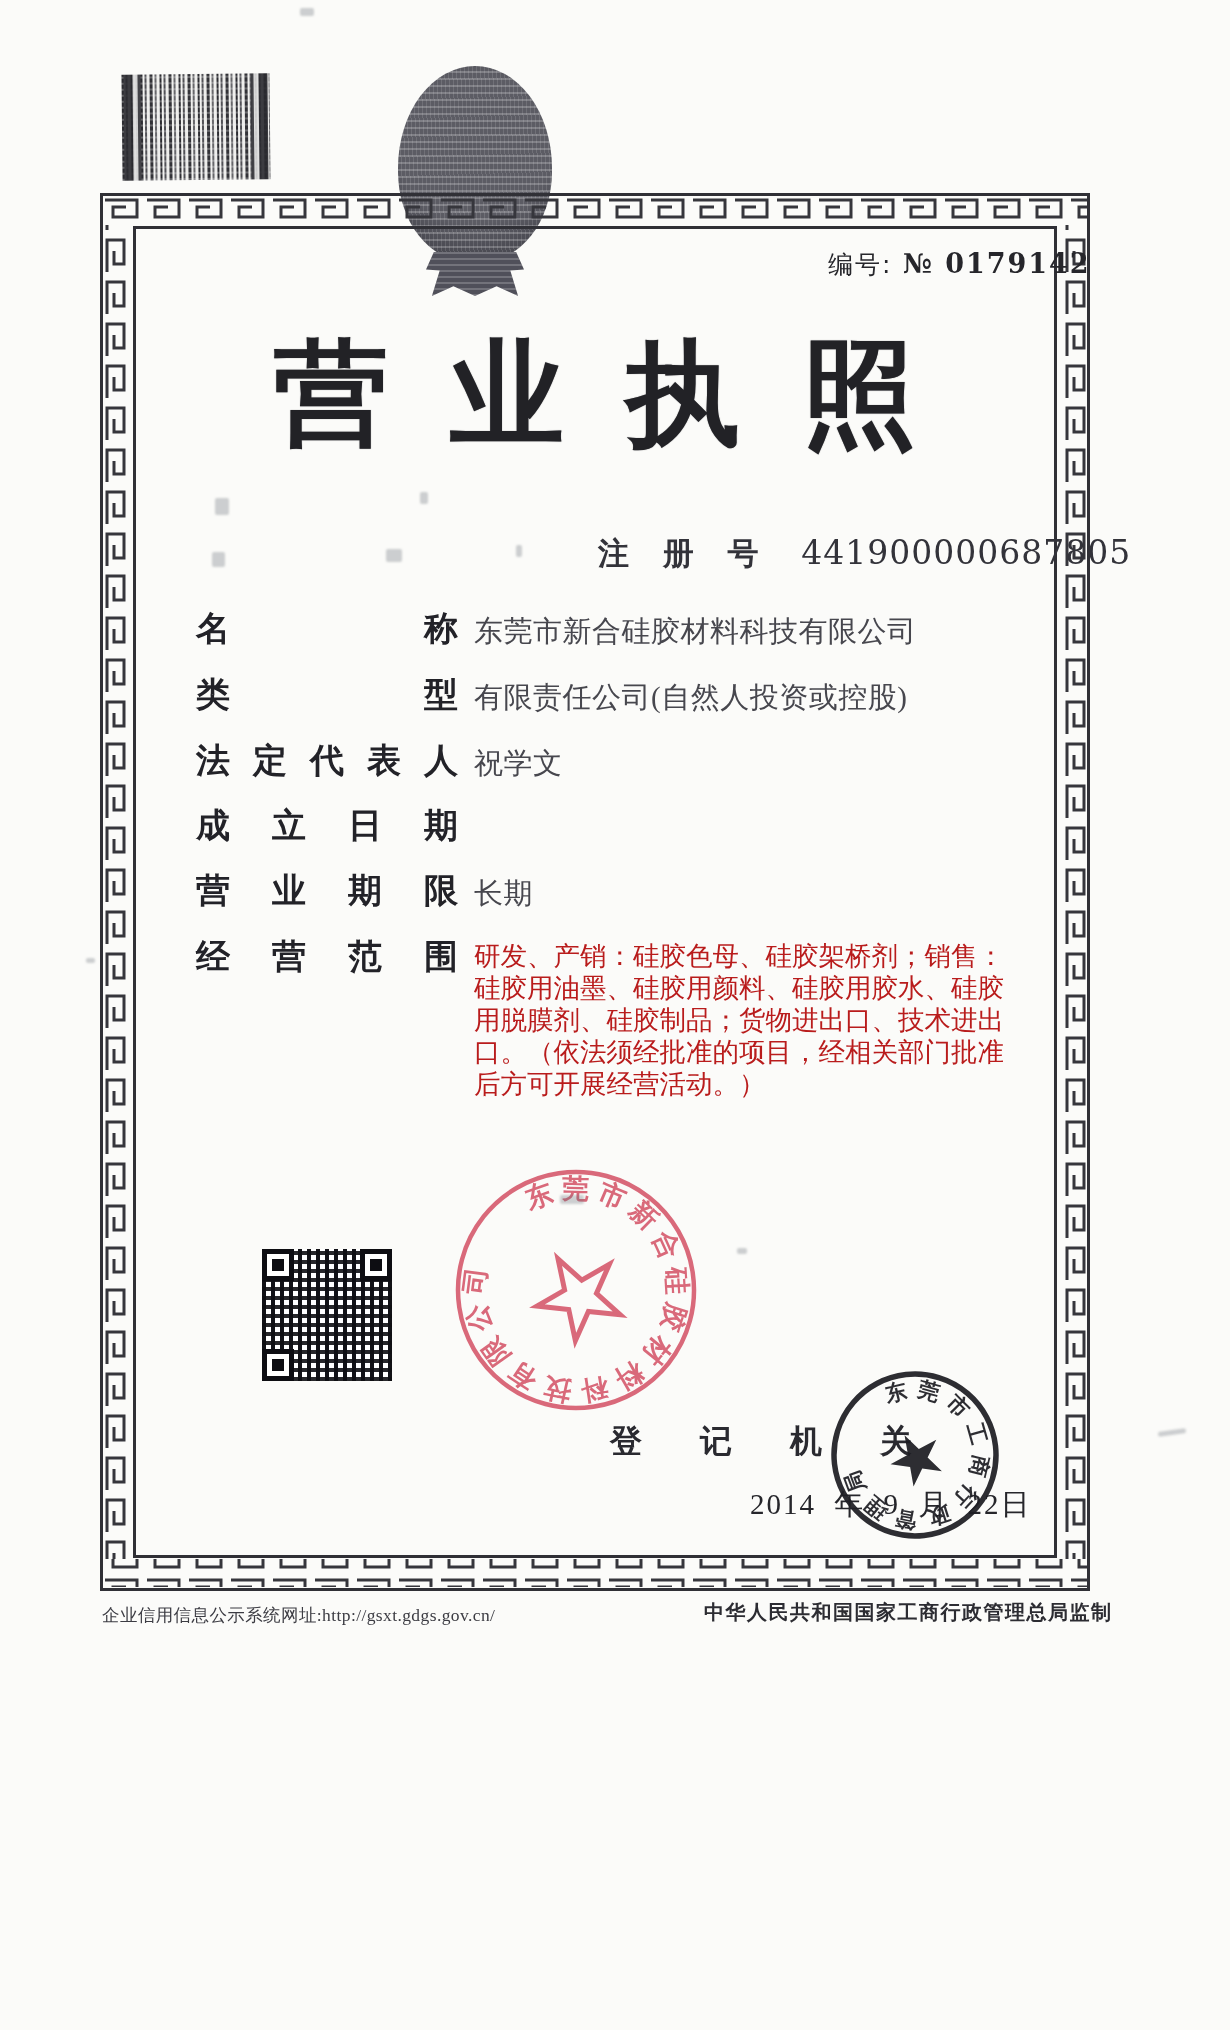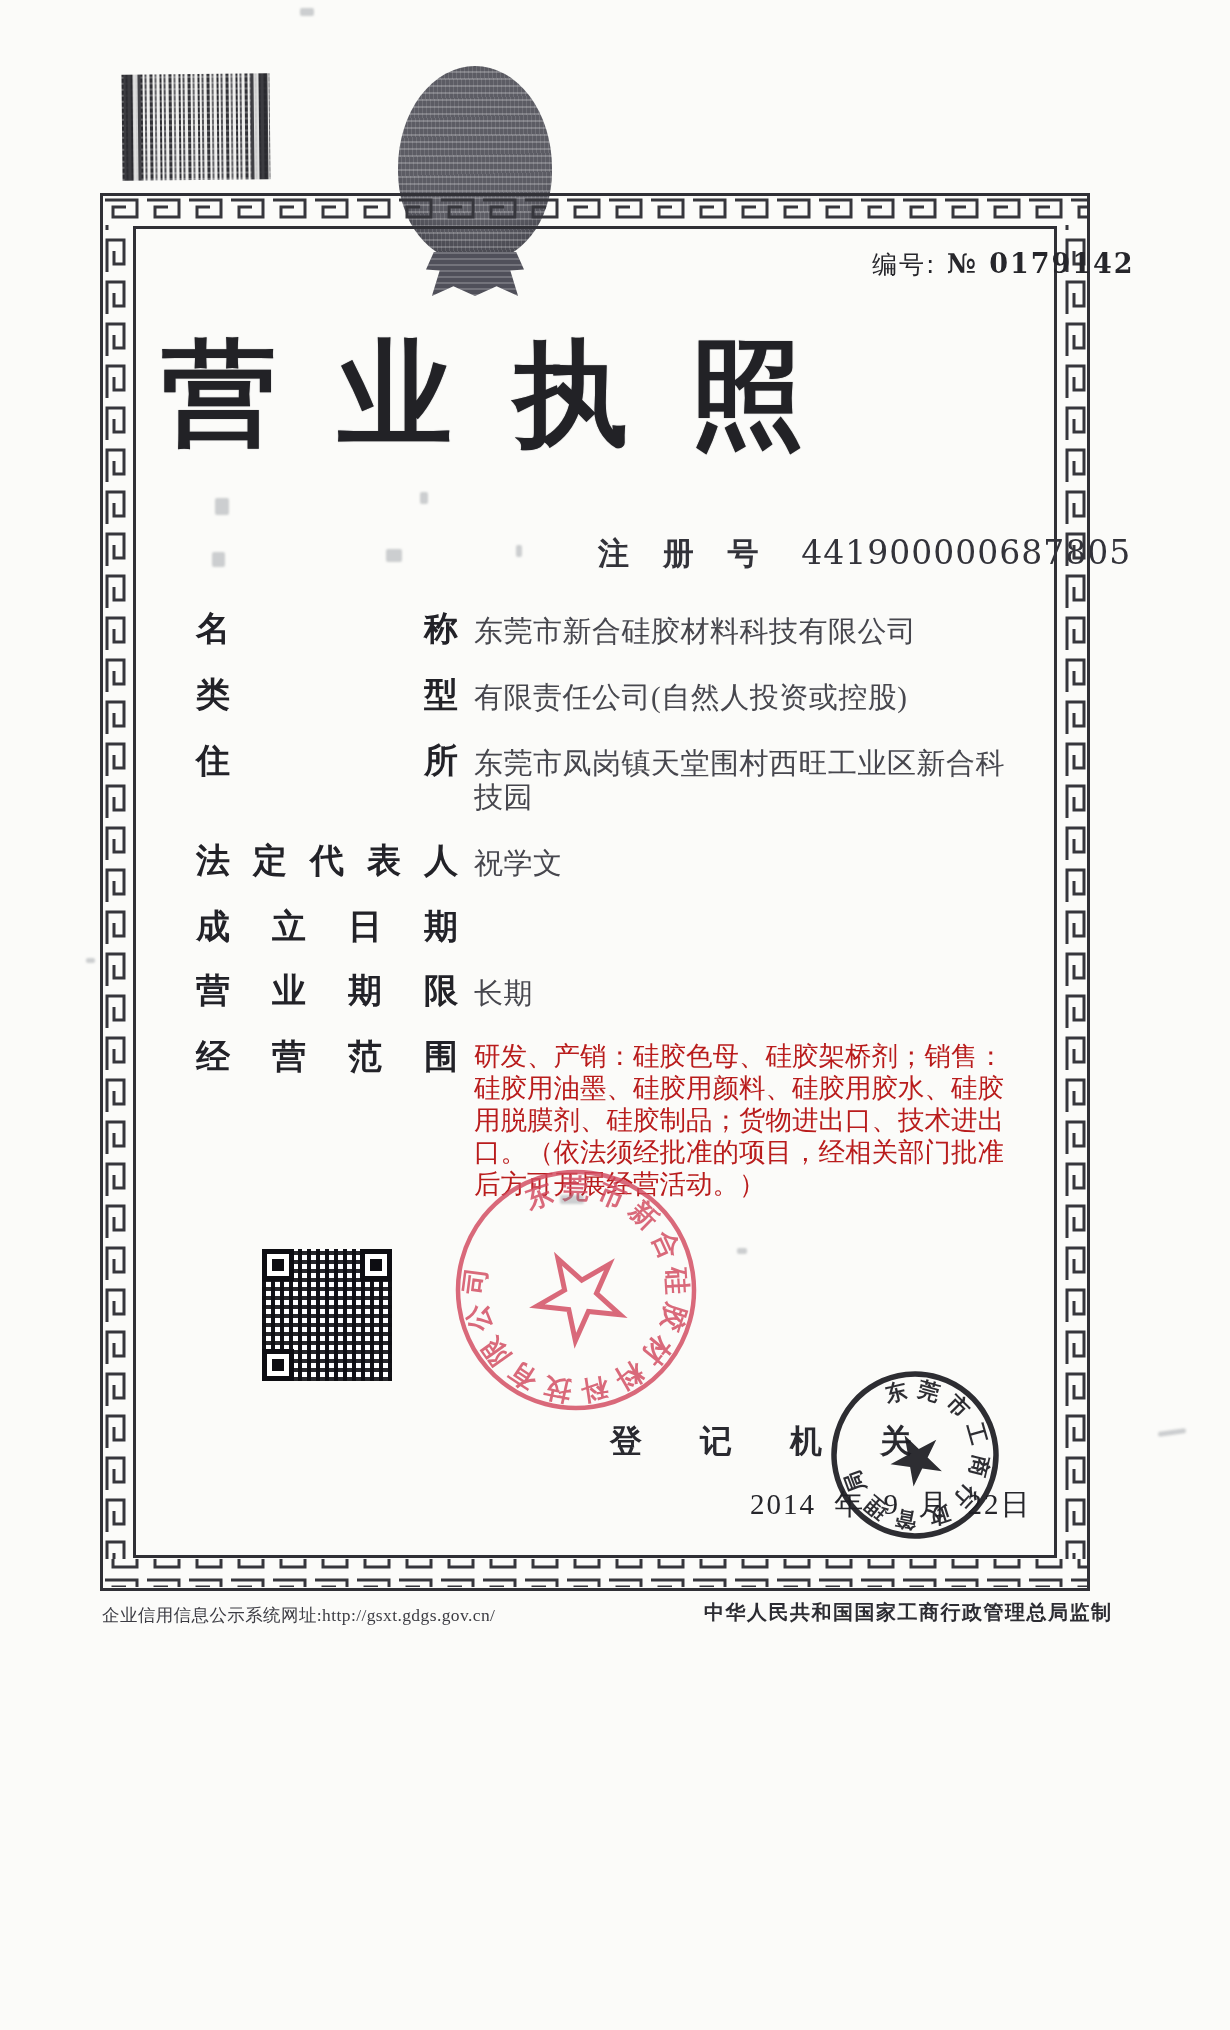--- a/index.html
+++ b/index.html
@@ -49,25 +49,24 @@
   }
 
   
   .frame{left:100px;top:193px;width:990px;height:1398px;}
 
   
   .serial{
     left:828px;top:248px;width:260px;
     font-size:25px;letter-spacing:2px;color:#26262b;white-space:nowrap;
     font-family:"DejaVu Sans","Liberation Sans",sans-serif;
-    margin-left:44px;
   }
   .serial .no{font-family:"DejaVu Serif","Liberation Serif",serif;font-weight:bold;font-size:27px;}
   .title{
-    left:100px;top:318px;width:990px;text-align:left;
+    left:100px;top:318px;width:990px;text-align:center;
     font-size:114px;font-weight:900;color:#222226;
     letter-spacing:62px;text-indent:62px;white-space:nowrap;
     font-family:"DejaVu Sans","Liberation Sans",sans-serif;
     text-shadow:0 0 1px rgba(60,60,66,.7);
   }
   .regline{
     left:598px;top:533px;white-space:nowrap;color:#33333a;
     font-size:31px;
   }
   .regline .rl{letter-spacing:13px;font-weight:600;}
@@ -176,24 +175,20 @@
 <div class="abs fields">
   <div class="frow">
     <div class="f-label">名称</div>
     <div class="f-value">东莞市新合硅胶材料科技有限公司</div>
   </div>
   <div class="frow">
     <div class="f-label">类型</div>
     <div class="f-value">有限责任公司(自然人投资或控股)</div>
   </div>
   <div class="frow">
-    <div class="f-label">住所</div>
-    <div class="f-value">东莞市凤岗镇天堂围村西旺工业区新合科技园</div>
-  </div>
-  <div class="frow">
     <div class="f-label">法定代表人</div>
     <div class="f-value">祝学文</div>
   </div>
   <div class="frow">
     <div class="f-label">成立日期</div>
   </div>
   <div class="frow">
     <div class="f-label">营业期限</div>
     <div class="f-value">长期</div>
   </div>

